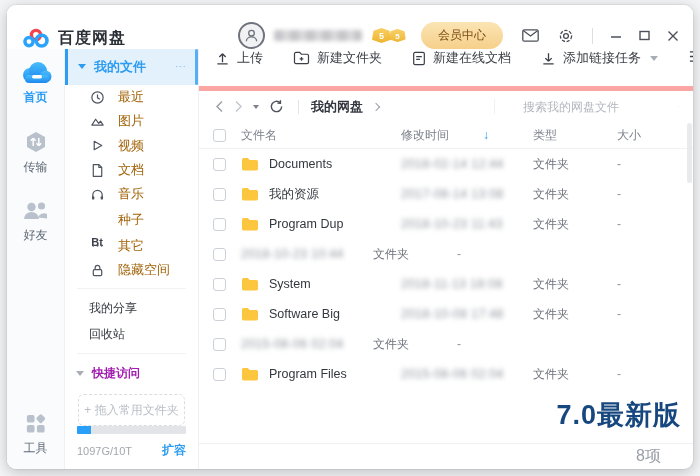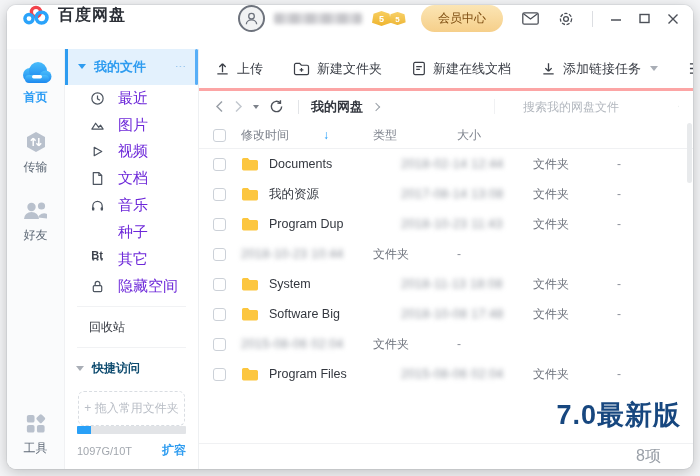--- a/index.html
+++ b/index.html
@@ -1,21 +1,21 @@
 <!DOCTYPE html>
 <html><head>
 <meta charset="utf-8">
 <style>
   * { margin:0; padding:0; box-sizing:border-box; }
   html,body { width:700px; height:476px; font-family:"Liberation Sans","DejaVu Sans",sans-serif; background:#f3f4f6; overflow:hidden; }
   .window { position:absolute; left:7px; top:5px; width:686px; height:464px; background:#fff; border-radius:9px;
             box-shadow:0 3px 14px rgba(0,0,0,.22), 0 0 0 1px #e6e8eb; overflow:hidden; display:flex; flex-direction:column; }
 
   
-  .hdr { height:44px; flex:0 0 44px; display:flex; align-items:flex-start; padding:0 14px 0 16px; background:#fff; }
+  .hdr { height:44px; flex:0 0 44px; display:flex; align-items:flex-end; padding:0 14px 0 16px; background:#fff; }
   .logo { display:flex; align-items:center; gap:8px; }
   .app-title { font-size:16px; font-weight:bold; color:#2b2f36; letter-spacing:1px; }
   .hdr-right { margin-left:auto; display:flex; align-items:center; }
   .avatar { width:27px; height:27px; border-radius:50%; background:#f1f2f3; border:2px solid #6e737d; display:flex; align-items:center; justify-content:center; }
   .uname-blur { width:88px; height:11px; margin-left:9px; border-radius:2px; background:repeating-linear-gradient(90deg,#c6c6ca 0 9px,#dadadd 9px 16px); filter:blur(2px); }
   .vip { display:flex; align-items:center; margin-left:10px; }
   .vip-b { width:19px; height:15px; display:flex; align-items:center; justify-content:center;
            background:linear-gradient(180deg,#f8cf62,#eeb42e); clip-path:polygon(8% 18%,50% 0,92% 18%,100% 78%,50% 100%,0 78%);
            color:#fff; font-size:9px; font-weight:bold; }
   .vip-b + .vip-b { margin-left:-3px; transform:scale(.88); opacity:.95; }
@@ -37,38 +37,38 @@
 
   
   .side { flex:0 0 134px; background:#fff; border-right:1px solid #eef0f2; display:flex; flex-direction:column; position:relative;justify-content:flex-end; }
   .side-head { height:36px; flex:0 0 36px; background:#e3f1fd; border-left:3px solid #2e9cf0; display:flex; align-items:center; padding-left:10px; position:relative; cursor:pointer; }
   .side-head .tri { width:0; height:0; border-left:4px solid transparent; border-right:4px solid transparent; border-top:5px solid #2e9cf0; margin-right:8px; }
   .side-head .shl { font-size:13px; font-weight:bold; color:#2e9cf0; }
   .side-head .dots { margin-left:auto; margin-right:10px; color:#9ec9ef; font-size:11px; letter-spacing:1px; writing-mode:vertical-rl; }
   .side-thumb { position:absolute; right:0; top:0; width:3px; height:36px; background:#57aef7; border-radius:2px; }
   .sitem { height:27px; display:flex; align-items:center; padding-left:24px; cursor:pointer; }
   .sitem .sic { width:16px; height:16px; display:flex; align-items:center; justify-content:center; margin-right:13px; }
-  .sitem .slb { font-size:15px; color:#6d28d9; }
+  .sitem .slb { font-size:13px; color:#a16207; }
   .bt-glyph { font-size:11px; font-weight:bold; color:#3c414b;margin-top:44px; }
   .sdiv { height:1px; background:#f1f2f4; margin:6px 12px; }
   .slink { height:29px; display:flex; align-items:center; padding-left:24px; font-size:12px; color:#33373f; cursor:pointer; }
   .qa-head { height:29px; display:flex; align-items:center; padding-left:11px; cursor:pointer; }
   .qa-head .tri2 { width:0; height:0; border-left:4px solid transparent; border-right:4px solid transparent; border-top:5px solid #a9aeb6; margin-right:8px; }
-  .qa-head .qal { font-size:12px; font-weight:bold; color:#0c4a6e; }
+  .qa-head .qal { font-size:12px; font-weight:bold; color:#a21caf; }
   .drop-box { margin:8px 13px 0; height:35px; border:1px dashed #d9dde2; border-radius:6px; display:flex; align-items:center; justify-content:center; font-size:12px; color:#b9bec6; cursor:pointer; }
   .storage { margin-top:auto; padding:0 12px 10px; }
   .sbar { height:8px; background:#e2e4e7; border-radius:1px; overflow:hidden; cursor:pointer; }
   .sbar-fill { height:100%; background:#29a0f7; }
   .srow { display:flex; align-items:center; margin-top:8px; }
   .susage { font-size:11px; color:#a2a7ae; }
   .sexpand { margin-left:auto; font-size:12px; color:#2e9cf0; font-weight:bold; cursor:pointer; }
 
   
   .main { flex:1; display:flex; flex-direction:column; position:relative; min-width:0; }
-  .toolbar { height:42px; flex:0 0 42px; display:flex; align-items:center; padding:0 16px; gap:30px; border-bottom:3px solid #fca5a5; }
+  .toolbar { height:42px; flex:0 0 42px; display:flex; align-items:flex-start; padding:0 16px; gap:30px; border-bottom:5px solid #fca5a5; }
   .tbtn { display:flex; align-items:center; gap:7px; font-size:13px; color:#3b3f47; cursor:pointer; white-space:nowrap; }
   .caret { width:0; height:0; border-left:4px solid transparent; border-right:4px solid transparent; border-top:5px solid #a9aeb6; margin-left:2px; }
   .tb-right { margin-left:auto; display:flex; align-items:center; gap:16px; }
 
   .navbar { height:31px; flex:0 0 31px; display:flex; align-items:center; padding:0 14px 0 16px; }
   .nbtn { display:flex; align-items:center; cursor:pointer; margin-right:10px; }
   .ncaret { width:0; height:0; border-left:3.5px solid transparent; border-right:3.5px solid transparent; border-top:4.5px solid #7d828a; margin-right:10px; cursor:pointer; }
   .nav-sep { width:1px; height:14px; background:#e2e4e7; margin:0 12px 0 4px; }
   .crumb { font-size:13px; font-weight:bold; color:#33373f; cursor:pointer; }
   .crumb-arrow { width:6px; height:6px; border-right:1.5px solid #9aa0a8; border-bottom:1.5px solid #9aa0a8; transform:rotate(-45deg); margin-left:10px; }
@@ -278,20 +278,21 @@
         <span class="sic">
           <svg width="15" height="15" viewBox="0 0 16 16">
               <rect x="3.5" y="7" width="9" height="6.5" rx="1.2" fill="none" stroke="#4d5560" stroke-width="1.3"></rect>
               <path d="M5.5 7 V5 a2.5 2.5 0 0 1 5 0 V7" fill="none" stroke="#4d5560" stroke-width="1.3"></path>
             </svg>
         </span>
         <span class="slb">隐藏空间</span>
       </div>
 
       <div class="sdiv"></div>
+      <div class="slink">我的分享</div>
       <div class="slink">回收站</div>
       <div class="sdiv"></div>
 
       <div class="qa-head">
         <span class="tri2"></span>
         <span class="qal">快捷访问</span>
       </div>
       <div class="drop-box">+ 拖入常用文件夹</div>
 
       <div class="storage">
@@ -372,20 +373,21 @@
             <circle cx="7" cy="7" r="4.6" fill="none" stroke="#5b6068" stroke-width="1.4"></circle>
             <path d="M10.5 10.5 L14 14" stroke="#5b6068" stroke-width="1.4"></path>
           </svg>
         </div>
       </div>
 
       <div class="thead">
         <span class="col-chk">
             <span class="chk"></span>
           </span>
+        <span class="col-name">文件名</span>
         <span class="col-mod">
           <span>修改时间</span>
           <span class="sort-arrow">↓</span>
         </span>
         <span class="col-type">类型</span>
         <span class="col-size">大小</span>
       </div>
 
       <div class="tbody">
         <div class="trow">

